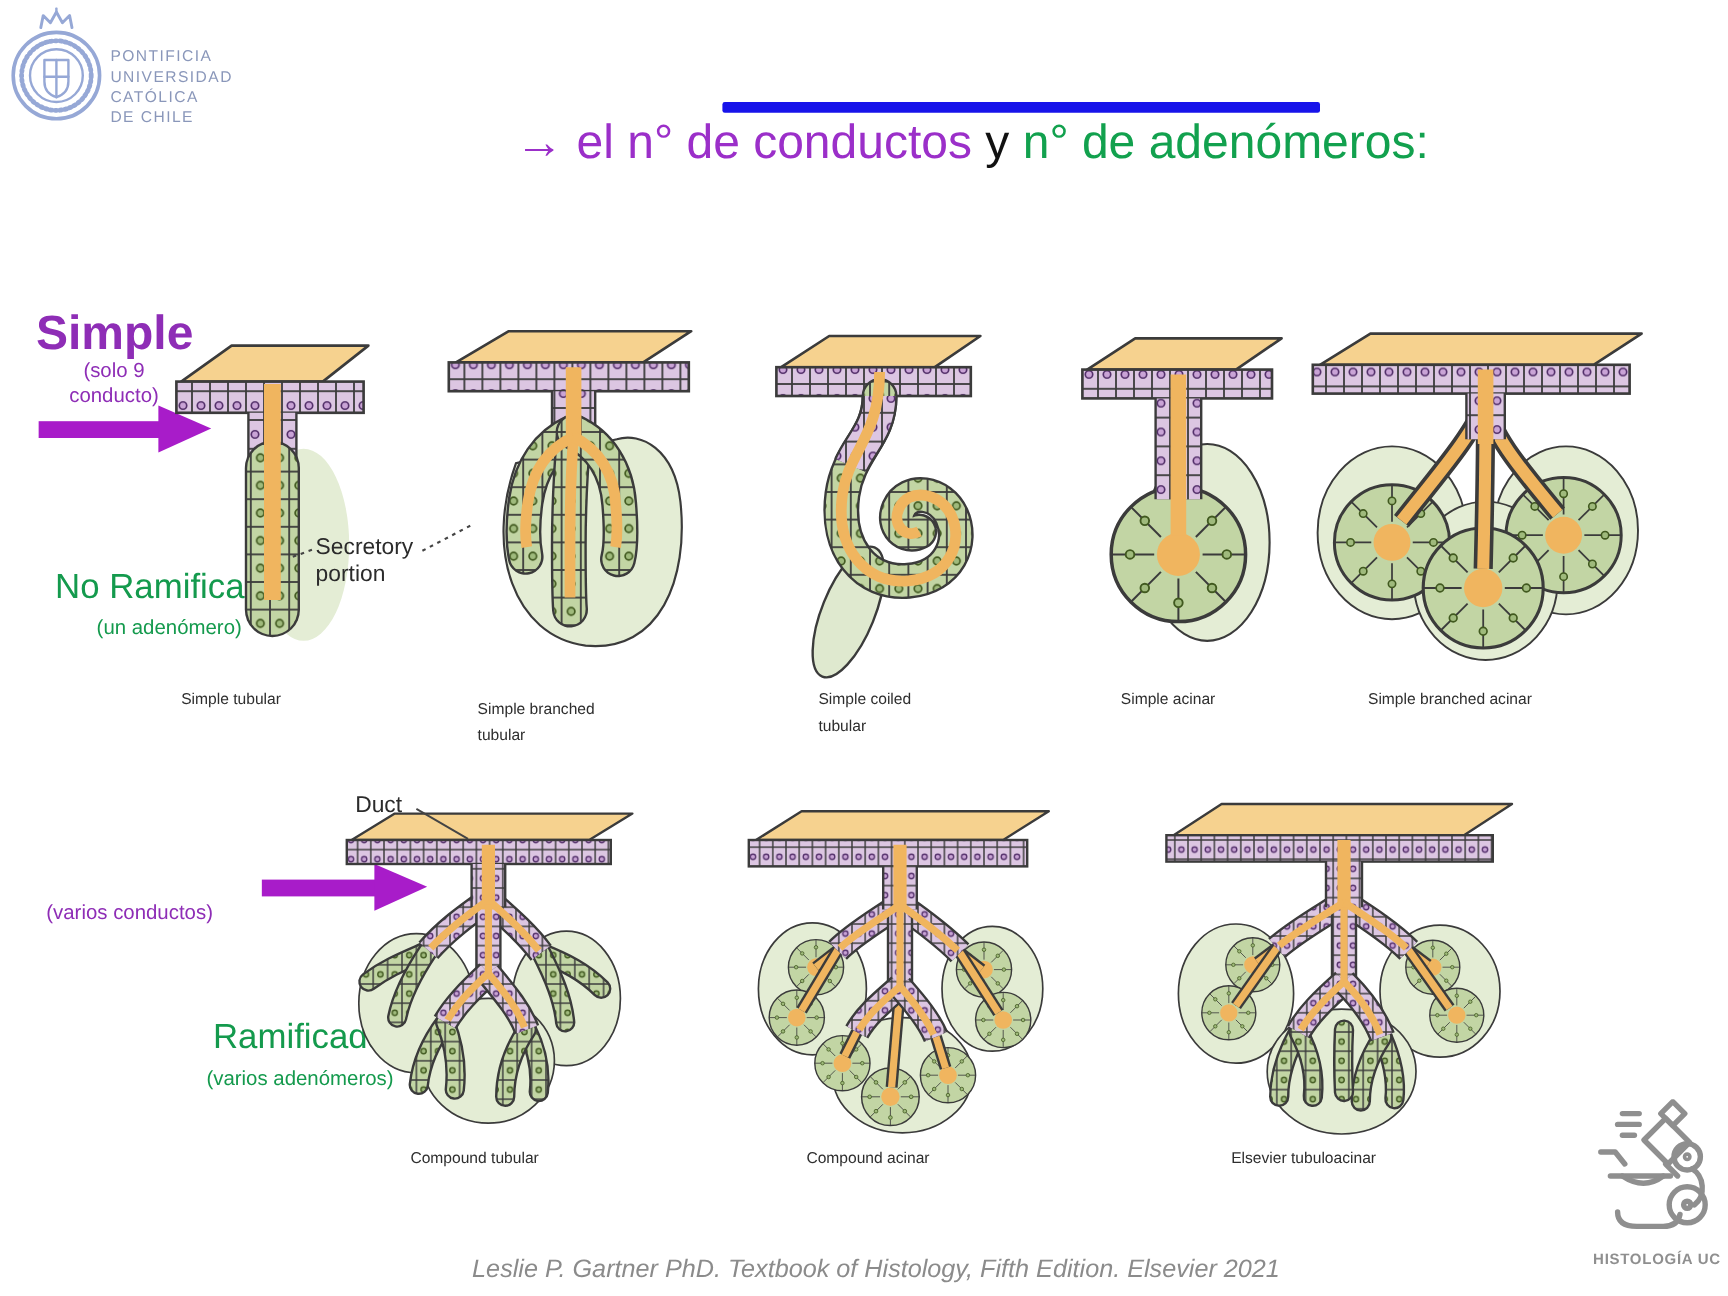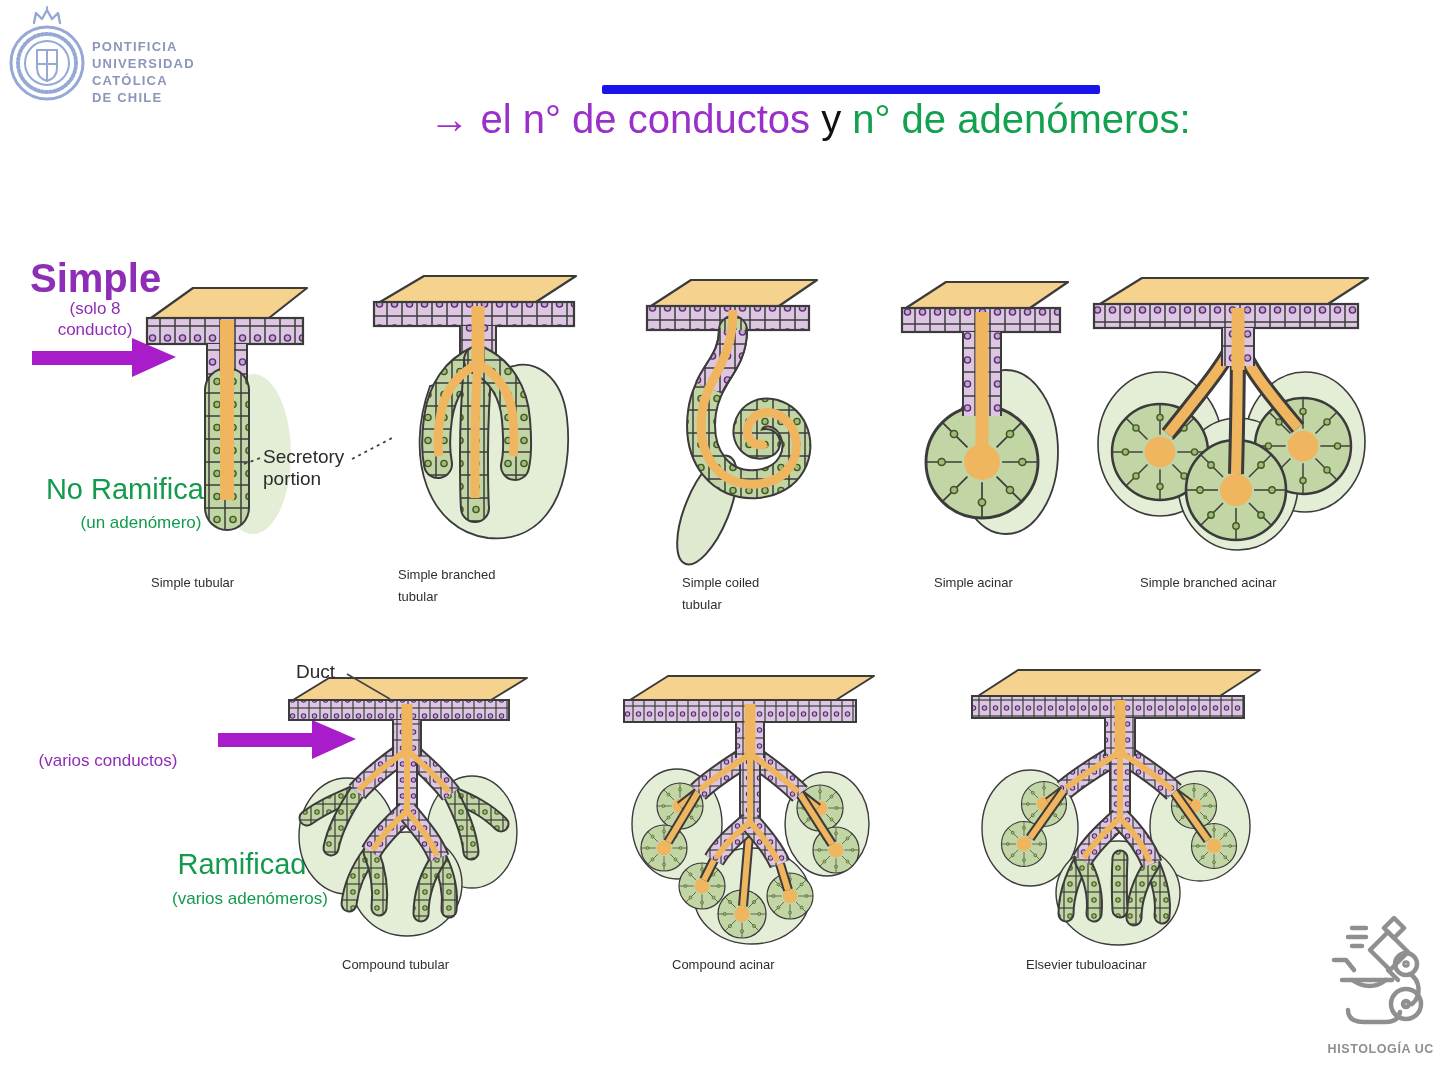--- a/index.html
+++ b/index.html
@@ -11,21 +11,21 @@
   .subtitle{font-size:40px;color:#111;text-align:center;white-space:nowrap;}
   .ptext{color:#9b2fc9;}
   .gtext{color:#12a14e;margin-top:32px;}
   .side-head-p{font-size:40px;color:#8e2db6;text-align:right;font-weight:bold;}
   .side-head-g{font-size:29px;color:#149a4d;text-align:center;}
   .side-sub-p{font-size:17px;color:#8e2db6;text-align:center;white-space:pre-line;line-height:21px;}
   .side-sub-g{font-size:17px;color:#149a4d;text-align:center;white-space:pre-line;line-height:21px;}
   .gland-label{font-size:13px;color:#2e2e2e;line-height:22px;white-space:pre-line;}
   .annot{font-size:19px;color:#2b2b2b;line-height:22px;white-space:pre-line;}
   .citation{font-size:21px;font-style:italic;color:#8b8b8b;text-align:center;}
-  .uni-text{font-size:13px;font-weight:bold;color:#8a97ba;letter-spacing:1.2px;
+  .uni-text{font-size:13px;font-weight:normal;color:#8a97ba;letter-spacing:1.2px;
             line-height:17px;white-space:pre-line;}
   .histo-label{font-size:12.5px;font-weight:bold;color:#8f8f8f;letter-spacing:.6px;text-align:right;}
   svg{display:block;}
 </style>
 </head>
 <body>
 
 <div class="stage">
 
   <svg width="0" height="0" style="position:absolute" aria-hidden="true">
@@ -92,21 +92,21 @@
 
   <div class="abs underline" style="left:602px;top:85px;width:498px"></div>
   <div class="abs subtitle" style="left:200px;top:97px;width:1220px">
     <span class="ptext">→</span>
     <span class="ptext">el n°  de conductos</span>
     <span>y</span>
     <span class="gtext">n°  de adenómeros:</span>
   </div>
 
   <div class="abs side-head-p" style="left:30px;top:256px;width:130px">Simple</div>
-  <div class="abs side-sub-p" style="left:30px;top:298px;width:130px">(solo 8
+  <div class="abs side-sub-p" style="left:30px;top:298px;width:130px">(solo 9
 conducto)</div>
   <svg class="abs" style="left:32px;top:336px" width="148" height="42" viewBox="0 0 148 42">
     <rect x="0" y="15" width="102" height="14" fill="#a81cc9"></rect>
     <polygon points="100,2 100,41 144,21" fill="#a81cc9"></polygon>
   </svg>
 
   <div class="abs side-head-g" style="left:18px;top:473px;width:246px">No Ramificada</div>
   <div class="abs side-sub-g" style="left:18px;top:512px;width:246px">(un adenómero)</div>
 
   <div class="abs side-sub-p" style="left:8px;top:750px;width:200px">(varios conductos)</div>
@@ -355,31 +355,32 @@
     <line x1="244" y1="464" x2="263" y2="457" stroke="#444" stroke-width="1.8" stroke-dasharray="3 4"></line>
     <line x1="352" y1="459" x2="394" y2="437" stroke="#444" stroke-width="1.8" stroke-dasharray="3 4"></line>
     <line x1="347" y1="674" x2="390" y2="699" stroke="#444" stroke-width="1.6"></line>
   </svg>
 
   <div class="abs annot" style="left:263px;top:446px">Secretory
 portion</div>
   <div class="abs annot" style="left:296px;top:661px">Duct</div>
 
   <div class="abs gland-label" style="left:151px;top:572px">Simple tubular</div>
-  <div class="abs gland-label" style="left:398px;top:564px">Simple branched
+  <div class="abs gland-label" style="left:398px;top:580px">Simple branched
 tubular</div>
   <div class="abs gland-label" style="left:682px;top:572px">Simple coiled
 tubular</div>
   <div class="abs gland-label" style="left:934px;top:572px">Simple acinar</div>
   <div class="abs gland-label" style="left:1140px;top:572px">Simple branched acinar</div>
 
   <div class="abs gland-label" style="left:342px;top:954px">Compound tubular</div>
   <div class="abs gland-label" style="left:672px;top:954px">Compound acinar</div>
   <div class="abs gland-label" style="left:1026px;top:954px">Elsevier tubuloacinar</div>
 
+  <div class="abs citation" style="left:240px;top:1046px;width:980px">Leslie P. Gartner PhD. Textbook of Histology, Fifth Edition. Elsevier 2021</div>
 
   <svg class="abs" style="left:1322px;top:916px" width="106" height="122" viewBox="0 0 106 122">
     <g fill="none" stroke="#8f8f8f" stroke-width="4.5" stroke-linecap="round" stroke-linejoin="round">
       <line x1="30" y1="12" x2="44" y2="12"></line>
       <line x1="26" y1="21" x2="44" y2="21"></line>
       <line x1="30" y1="30" x2="40" y2="30"></line>
       <polygon points="62,12 72,2 82,12 72,22"></polygon>
       <polygon points="48,34 66,16 86,36 68,54"></polygon>
       <line x1="66" y1="54" x2="76" y2="64"></line>
       <circle cx="84" cy="48" r="11"></circle>

